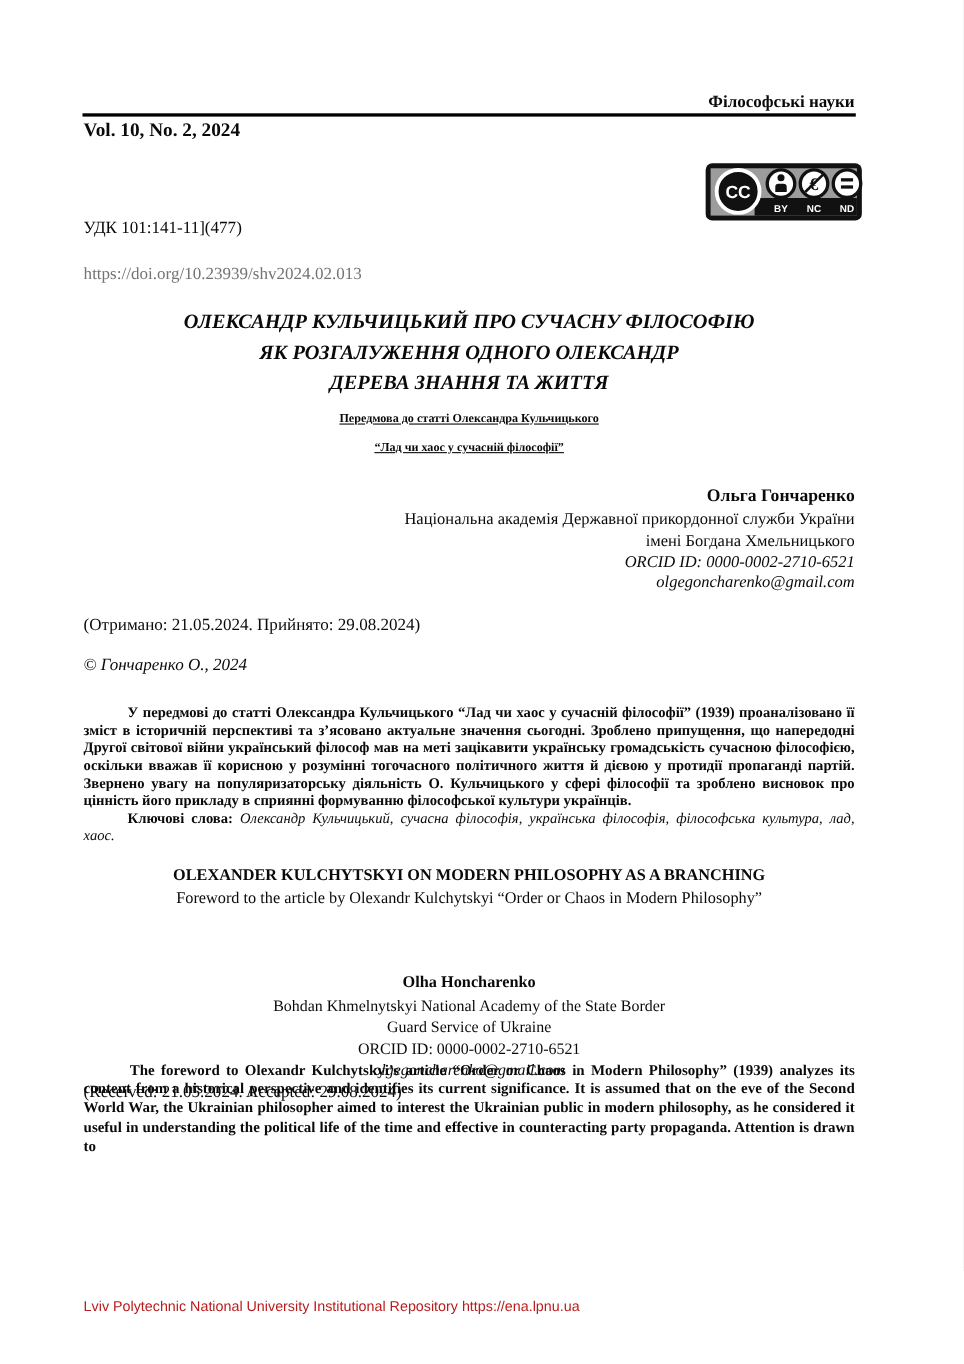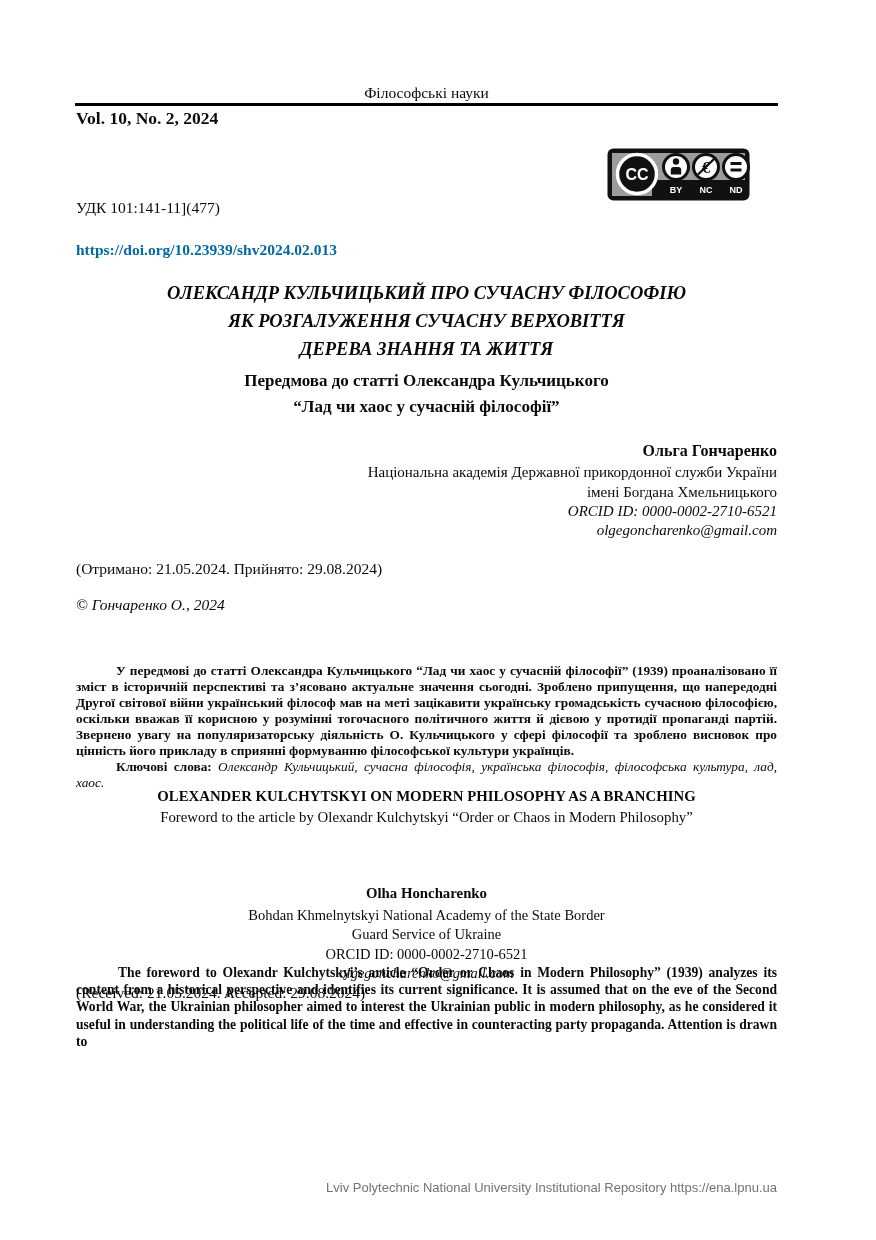--- a/index.html
+++ b/index.html
@@ -10,53 +10,53 @@
     margin: 0 auto;
     background: #ffffff;
     color: #0a0a0a;
     font-family: "Liberation Serif", serif;
     overflow: hidden;
   }
   .abs { position: absolute; }
   .col { left: 76px; width: 701px; }
 
   .journal-header {
-    top: 84px; text-align: center;
-    font-size: 15.5px; font-weight: normal;
+    top: 84px; text-align: right;
+    font-size: 15.5px; font-weight: bold;
   }
   .header-rule {
     top: 103px; left: 75px; width: 703px; height: 2.5px;
     background: #000;
   }
   .vol-line {
     top: 108px; font-size: 17.5px; font-weight: bold;
   }
-  .badge { top: 147px; left: 606px; width: 145px; height: 55px; }
+  .badge { top: 147px; left: 640px; width: 145px; height: 55px; }
 
   .udc  { top: 199px; font-size: 15.5px; }
   .doi  { top: 241px; font-size: 15.5px; }
-  .doi span { color: #0369a1; text-decoration: none; font-weight: bold; }
+  .doi span { color: #737373; text-decoration: none; }
 
   .title-ua {
     top: 279px; text-align: center;
     font-size: 18.5px; font-weight: bold; line-height: 28px; font-style: italic;
   }
   .subtitle-ua {
     top: 368px; text-align: center;
-    font-size: 17px; font-weight: bold; line-height: 26px;
+    font-size: 11px; font-weight: bold; line-height: 26px; text-decoration: underline;
   }
   .author-block-ua { top: 441px; text-align: right; font-size: 15px; line-height: 19.3px; }
   .author-block-ua .name { font-size: 16px; font-weight: bold; margin-bottom: 3px; }
   .italic { font-style: italic; }
 
   .received-ua { top: 560px; font-size: 15.5px; }
   .copyright   { top: 596px; font-size: 15.5px; font-style: italic; }
 
   .abstract-ua {
-    top: 663px; font-size: 13.3px; font-weight: bold;
+    top: 640px; font-size: 13.3px; font-weight: bold;
     line-height: 16px; text-align: justify;
   }
   .abstract-ua p { margin: 0; text-indent: 40px; }
   .keywords-val { font-weight: normal; font-style: italic; }
 
   .title-en {
     top: 786px; text-align: center;
     font-size: 14.8px; font-weight: bold; line-height: 20.5px;
   }
   .subtitle-en { font-weight: normal; }
@@ -66,23 +66,23 @@
 
   .received-en { top: 984px; font-size: 15.5px; }
 
   .abstract-en {
     top: 964px; font-size: 13.6px; font-weight: bold;
     line-height: 17.2px; text-align: justify; text-align-last: justify;
     text-indent: 42px;
   }
 
   .footer {
-    top: 1180px; text-align: right;
+    top: 1180px; text-align: left;
     font-family: "Liberation Sans", sans-serif;
-    font-size: 13px; color: #737373;
+    font-size: 13px; color: #b91c1c;
   }
 </style>
 </head>
 <body>
 
 <div class="page">
 
   <div class="abs col journal-header">Філософські науки</div>
   <div class="abs header-rule"></div>
   <div class="abs col vol-line">Vol. 10, No. 2, 2024</div>
@@ -113,21 +113,21 @@
       <text x="100" y="46" font-size="9" font-weight="bold" fill="#fff" text-anchor="middle" font-family="'Liberation Sans',sans-serif">NC</text>
       <text x="130" y="46" font-size="9" font-weight="bold" fill="#fff" text-anchor="middle" font-family="'Liberation Sans',sans-serif">ND</text>
     </svg>
   </div>
 
   <div class="abs col udc">УДК 101:141-11](477)</div>
   <div class="abs col doi"><span>https://doi.org/10.23939/shv2024.02.013</span></div>
 
   <div class="abs col title-ua">
     <div>ОЛЕКСАНДР КУЛЬЧИЦЬКИЙ ПРО СУЧАСНУ ФІЛОСОФІЮ</div>
-    <div>ЯК РОЗГАЛУЖЕННЯ СУЧАСНУ ВЕРХОВІТТЯ</div>
+    <div>ЯК РОЗГАЛУЖЕННЯ ОДНОГО ОЛЕКСАНДР</div>
     <div>ДЕРЕВА ЗНАННЯ ТА ЖИТТЯ</div>
   </div>
 
   <div class="abs col subtitle-ua">
     <div>Передмова до статті Олександра Кульчицького</div>
     <div>“Лад чи хаос у сучасній філософії”</div>
   </div>
 
   <div class="abs col author-block-ua">
     <div class="name">Ольга Гончаренко</div>

